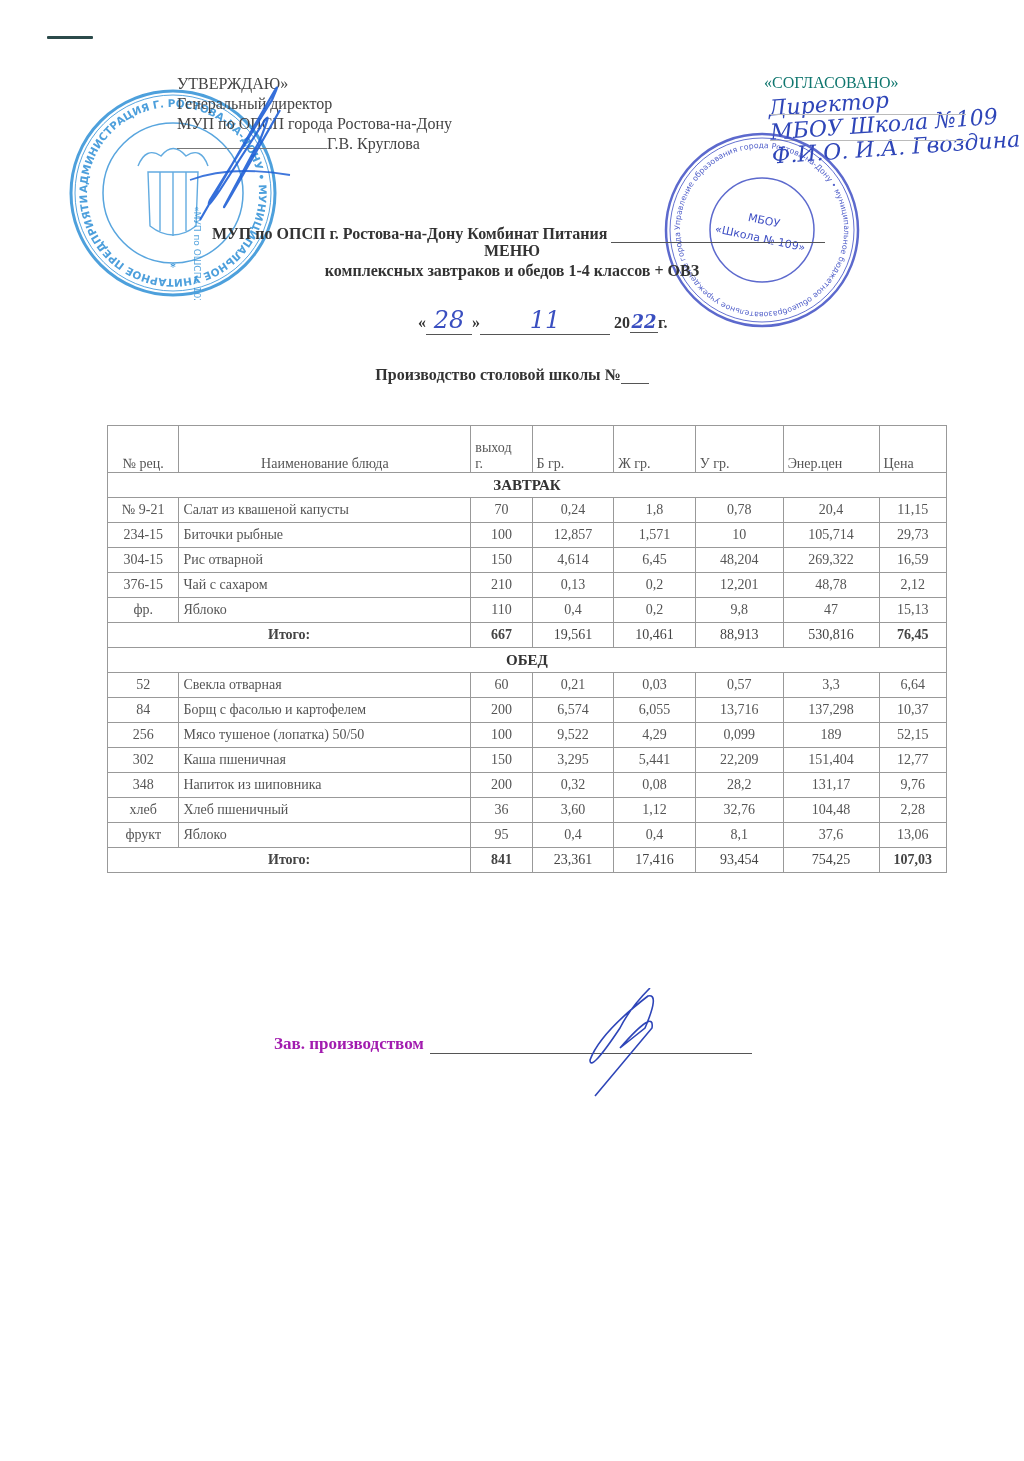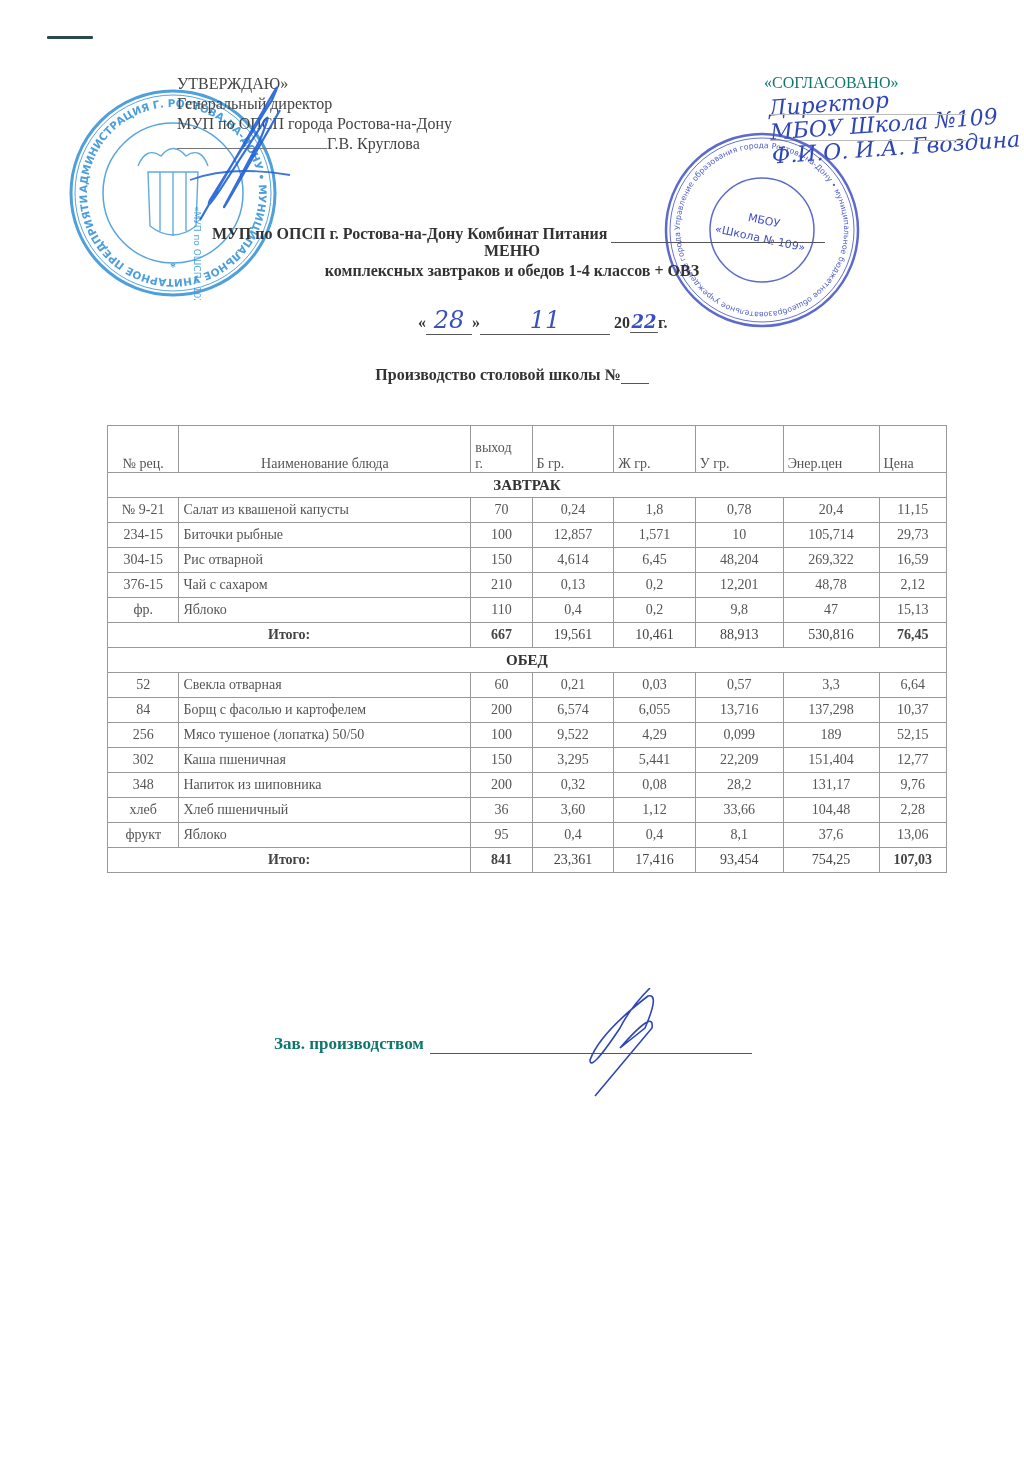--- a/index.html
+++ b/index.html
@@ -29,21 +29,21 @@
   table.menu th { height:46px; vertical-align:bottom; text-align:left; font-size:14px; }
   table.menu th.c { text-align:center; }
   table.menu td.num { text-align:center; }
   table.menu td.name { text-align:left; }
   table.menu td.code { text-align:center; }
   table.menu tr.section td { text-align:center; font-weight:bold; color:#333; font-size:15px; }
   table.menu tr.total td { font-weight:bold; color:#444; text-align:center; }
   table.menu tr.total td.lbl { font-weight:bold; }
   table.menu tr.total td.plain { font-weight:normal; }
 
-  .footer { left:274px; top:1034px; font-size:17px; font-weight:bold; color:#0f766e; white-space:nowrap; }
+  .footer { left:274px; top:1034px; font-size:17px; font-weight:bold; color:#a21caf; white-space:nowrap; }
   .footer .line { display:inline-block; width:322px; border-bottom:1px solid #555; height:14px; margin-left:6px; vertical-align:bottom; }
 
   .handwriting { font-family:"DejaVu Serif", serif; font-style:italic; color:#2e45b8; }
   .agree-hand { left:770px; top:88px; font-size:22px; line-height:24px; transform:rotate(-4deg); }
 
   svg.stamp, svg.sig { position:absolute; }
 </style>
 </head>
 <body>
 
@@ -253,21 +253,21 @@
         <td class="num">28,2</td>
         <td class="num">131,17</td>
         <td class="num">9,76</td>
       </tr>
       <tr>
         <td class="code">хлеб</td>
         <td class="name">Хлеб пшеничный</td>
         <td class="num">36</td>
         <td class="num">3,60</td>
         <td class="num">1,12</td>
-        <td class="num">33,66</td>
+        <td class="num">32,76</td>
         <td class="num">104,48</td>
         <td class="num">2,28</td>
       </tr>
       <tr>
         <td class="code">фрукт</td>
         <td class="name">Яблоко</td>
         <td class="num">95</td>
         <td class="num">0,4</td>
         <td class="num">0,4</td>
         <td class="num">8,1</td>

